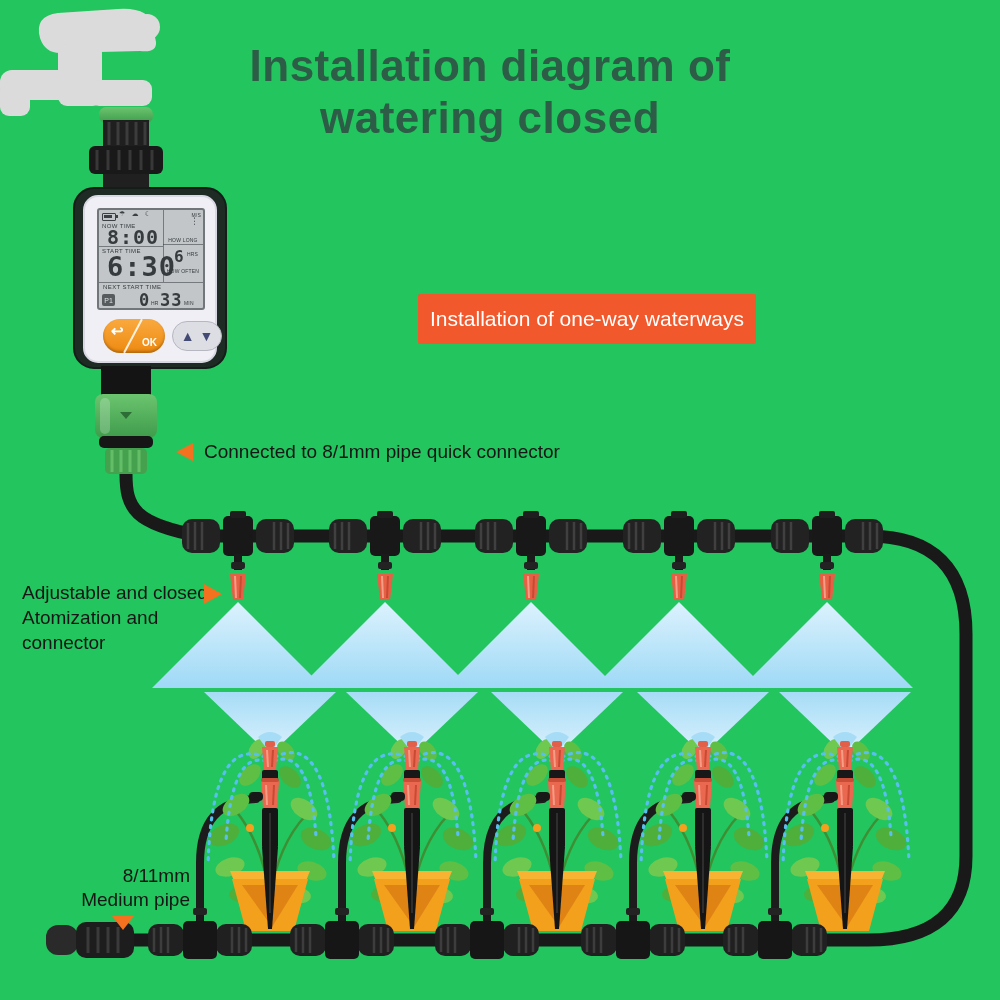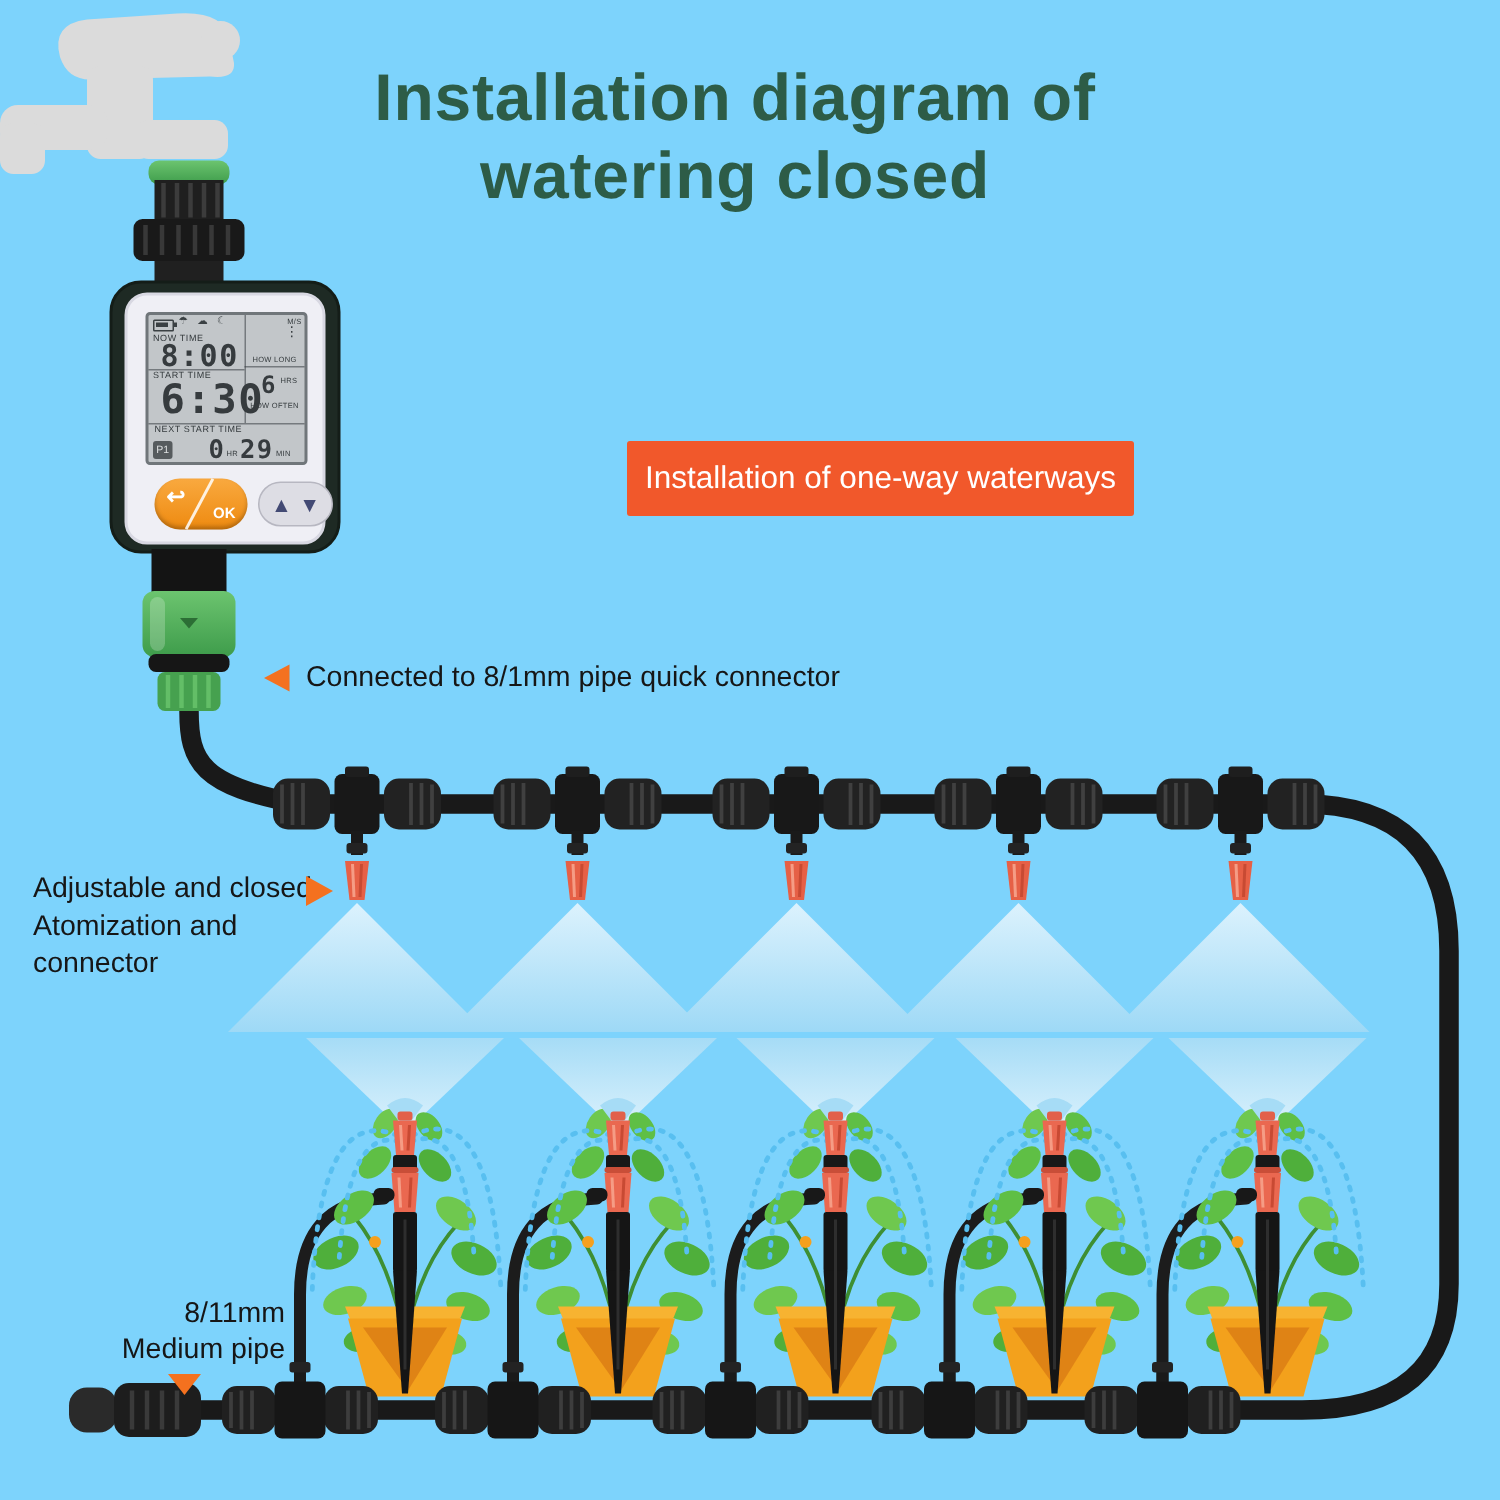--- a/index.html
+++ b/index.html
@@ -1,17 +1,17 @@
 <!DOCTYPE html>
 <html><head>
 <meta charset="utf-8">
 <style>
   html,body{margin:0;padding:0;background:#ffffff;width:1000px;height:1000px;
     font-family:"Liberation Sans", sans-serif;}
-  #stage{position:relative;width:1000px;height:1000px;overflow:hidden;background:#7dd3fc;}
+  #stage{position:relative;width:1000px;height:1000px;overflow:hidden;background:#22c55e;}
   .abs{position:absolute;}
   svg{position:absolute;left:0;top:0;}
 
   
   .title{left:140px;top:40px;width:700px;text-align:center;color:#2D5C47;
     font-weight:bold;font-size:44px;line-height:1.18;letter-spacing:.5px;}
 
   
   .banner{left:418px;top:294px;width:338px;height:50px;background:#F1582B;
     border-radius:2px;display:flex;align-items:center;justify-content:center;
@@ -253,21 +253,21 @@
     <div class="abs seg" style="left:8px;top:15px;font-size:20px;">8:00</div>
     <div class="abs tiny" style="left:3px;top:38px;">START TIME</div>
     <div class="abs seg" style="left:8px;top:41px;font-size:27px;">6:30</div>
     <div class="abs micro" style="left:65px;top:27px;width:38px;text-align:center;">HOW LONG</div>
     <div class="abs seg" style="left:75px;top:37px;font-size:16px;">6</div>
     <div class="abs micro" style="left:88px;top:41px;">HRS</div>
     <div class="abs micro" style="left:65px;top:58px;width:38px;text-align:center;">HOW OFTEN</div>
     <div class="abs tiny" style="left:4px;top:74px;">NEXT START TIME</div>
     <div class="abs seg" style="left:40px;top:80px;font-size:17px;">0</div>
     <div class="abs micro" style="left:52px;top:90px;">HR</div>
-    <div class="abs seg" style="left:61px;top:80px;font-size:17px;">29</div>
+    <div class="abs seg" style="left:61px;top:80px;font-size:17px;">33</div>
     <div class="abs micro" style="left:85px;top:90px;">MIN</div>
     <div class="abs p1">P1</div>
   </div>
 
   <div class="abs btn-orange">
     <span class="slash"></span>
     <span class="abs" style="left:8px;top:3px;font-size:15px;font-weight:bold;">↩</span>
     <span class="abs" style="right:8px;bottom:5px;font-size:10px;font-weight:bold;margin-top:16px;">OK</span>
   </div>
   <div class="abs btn-gray">

